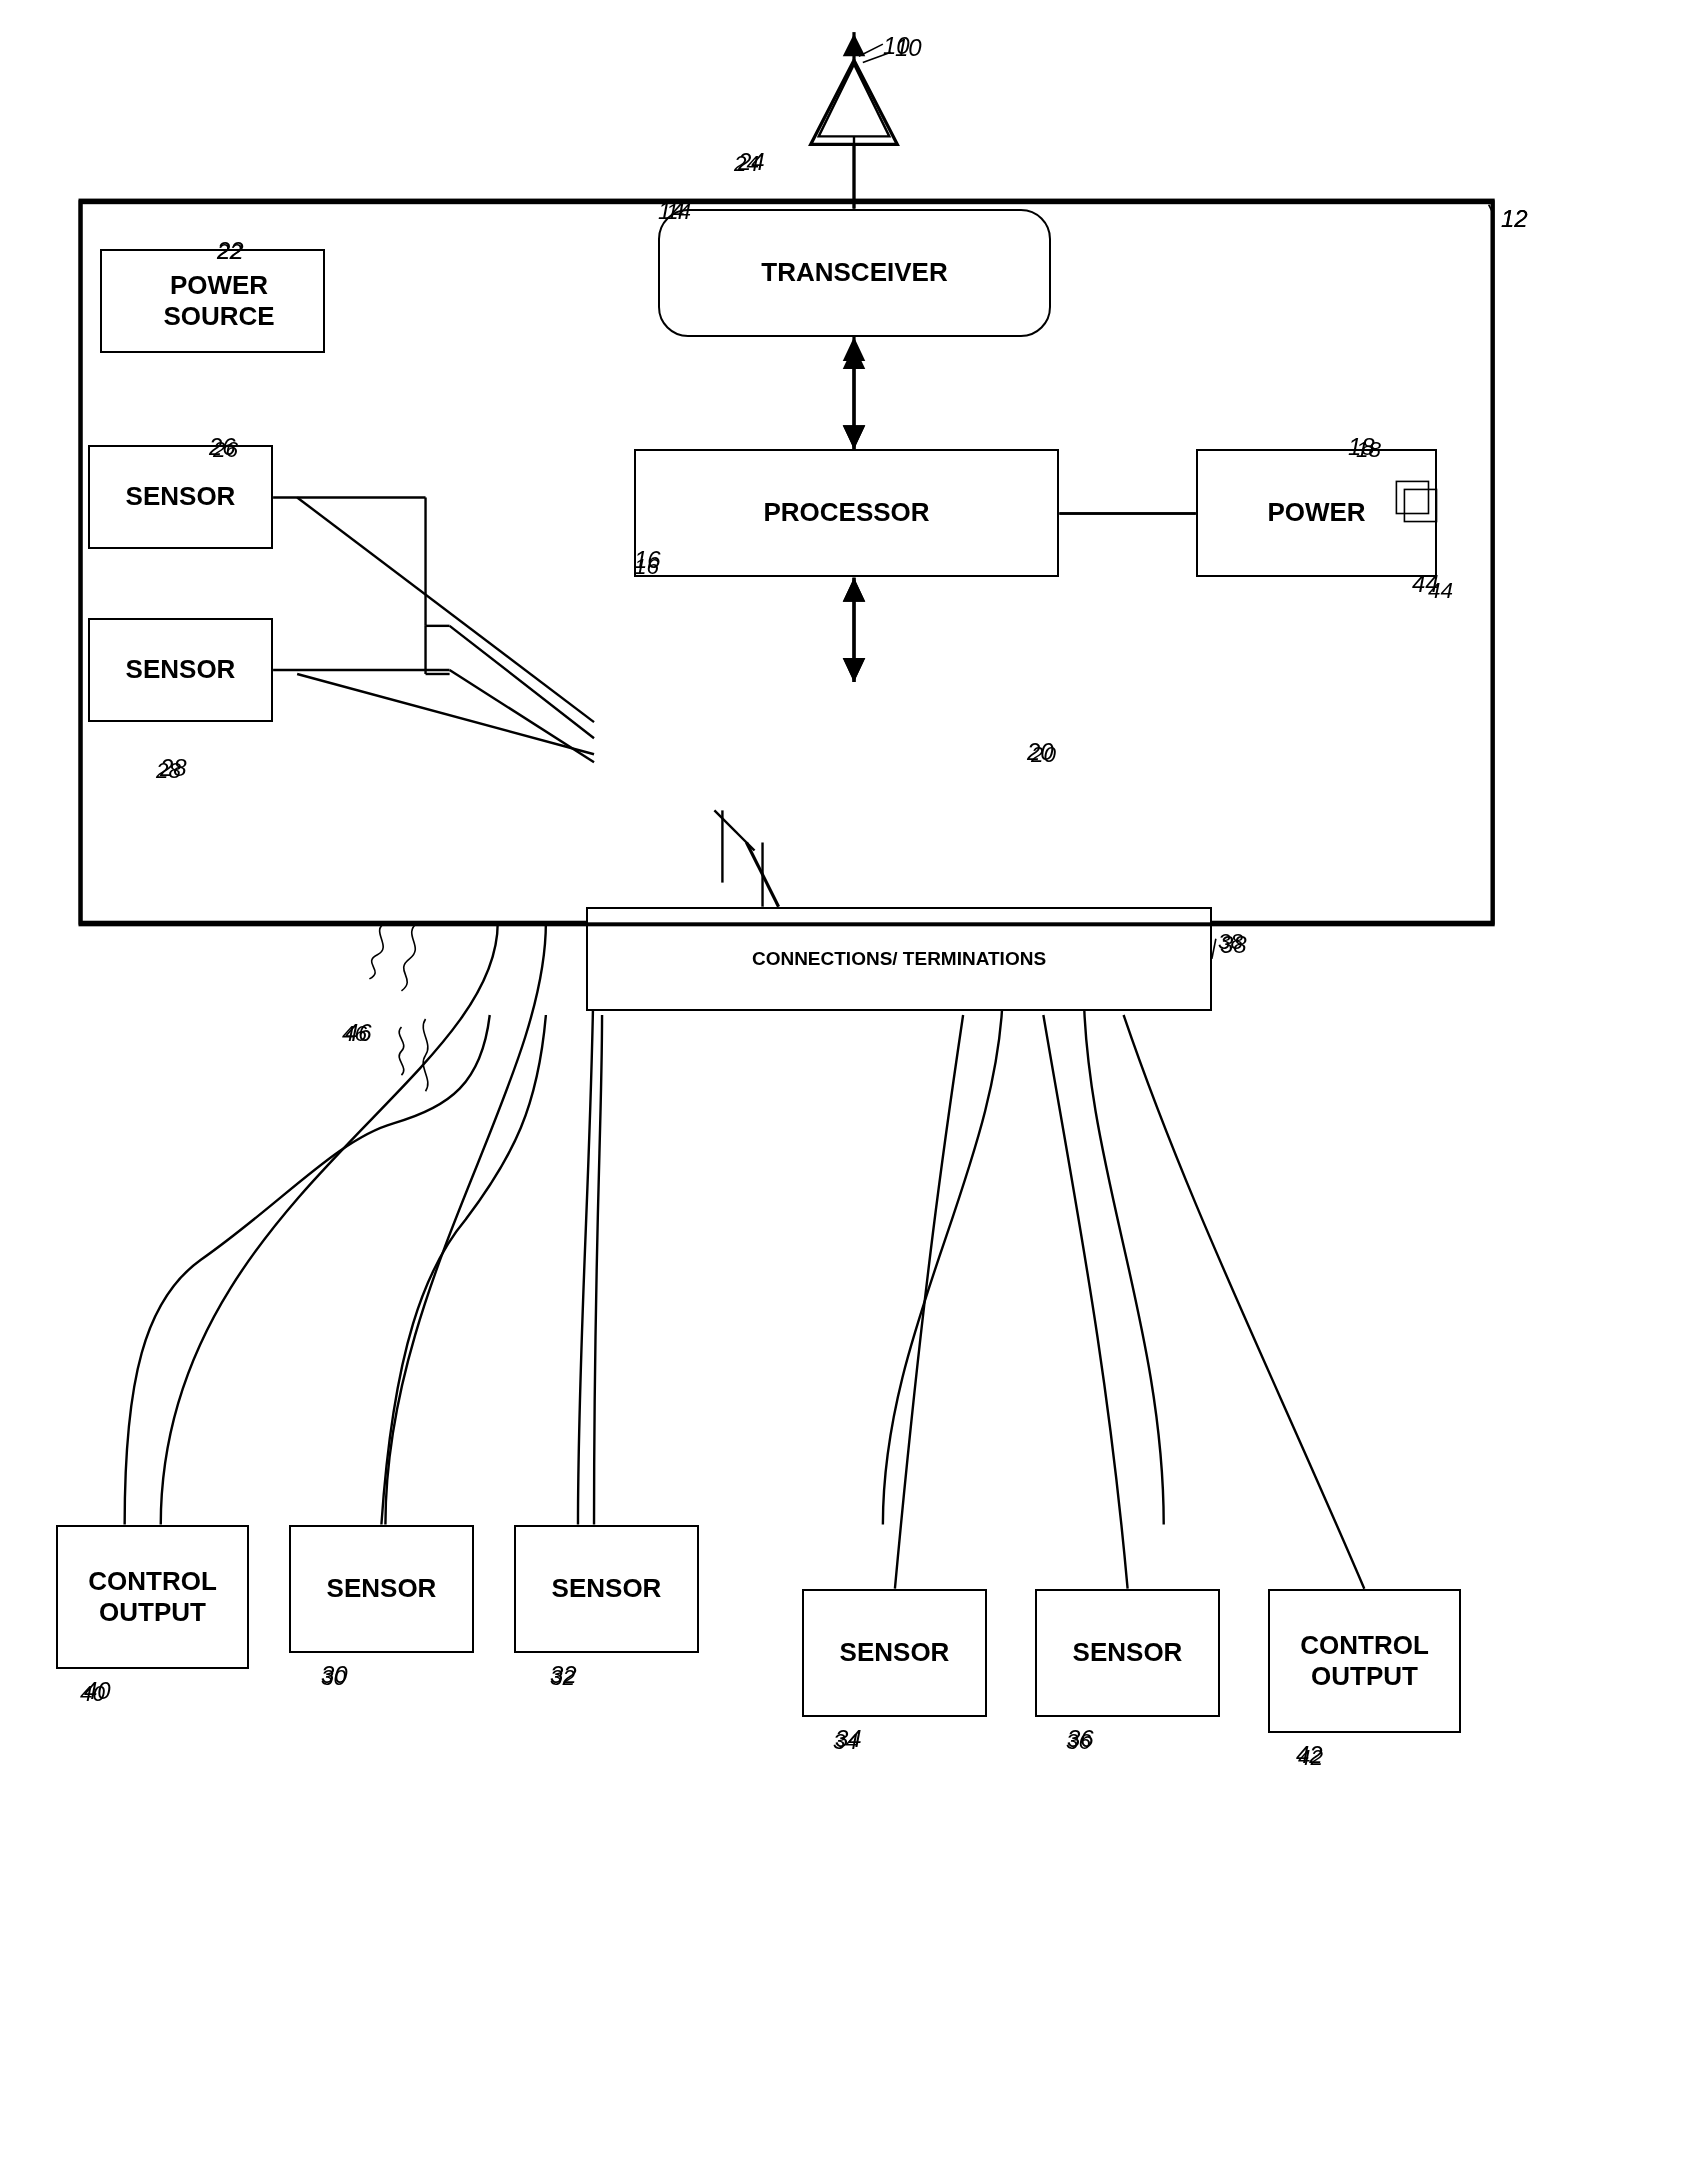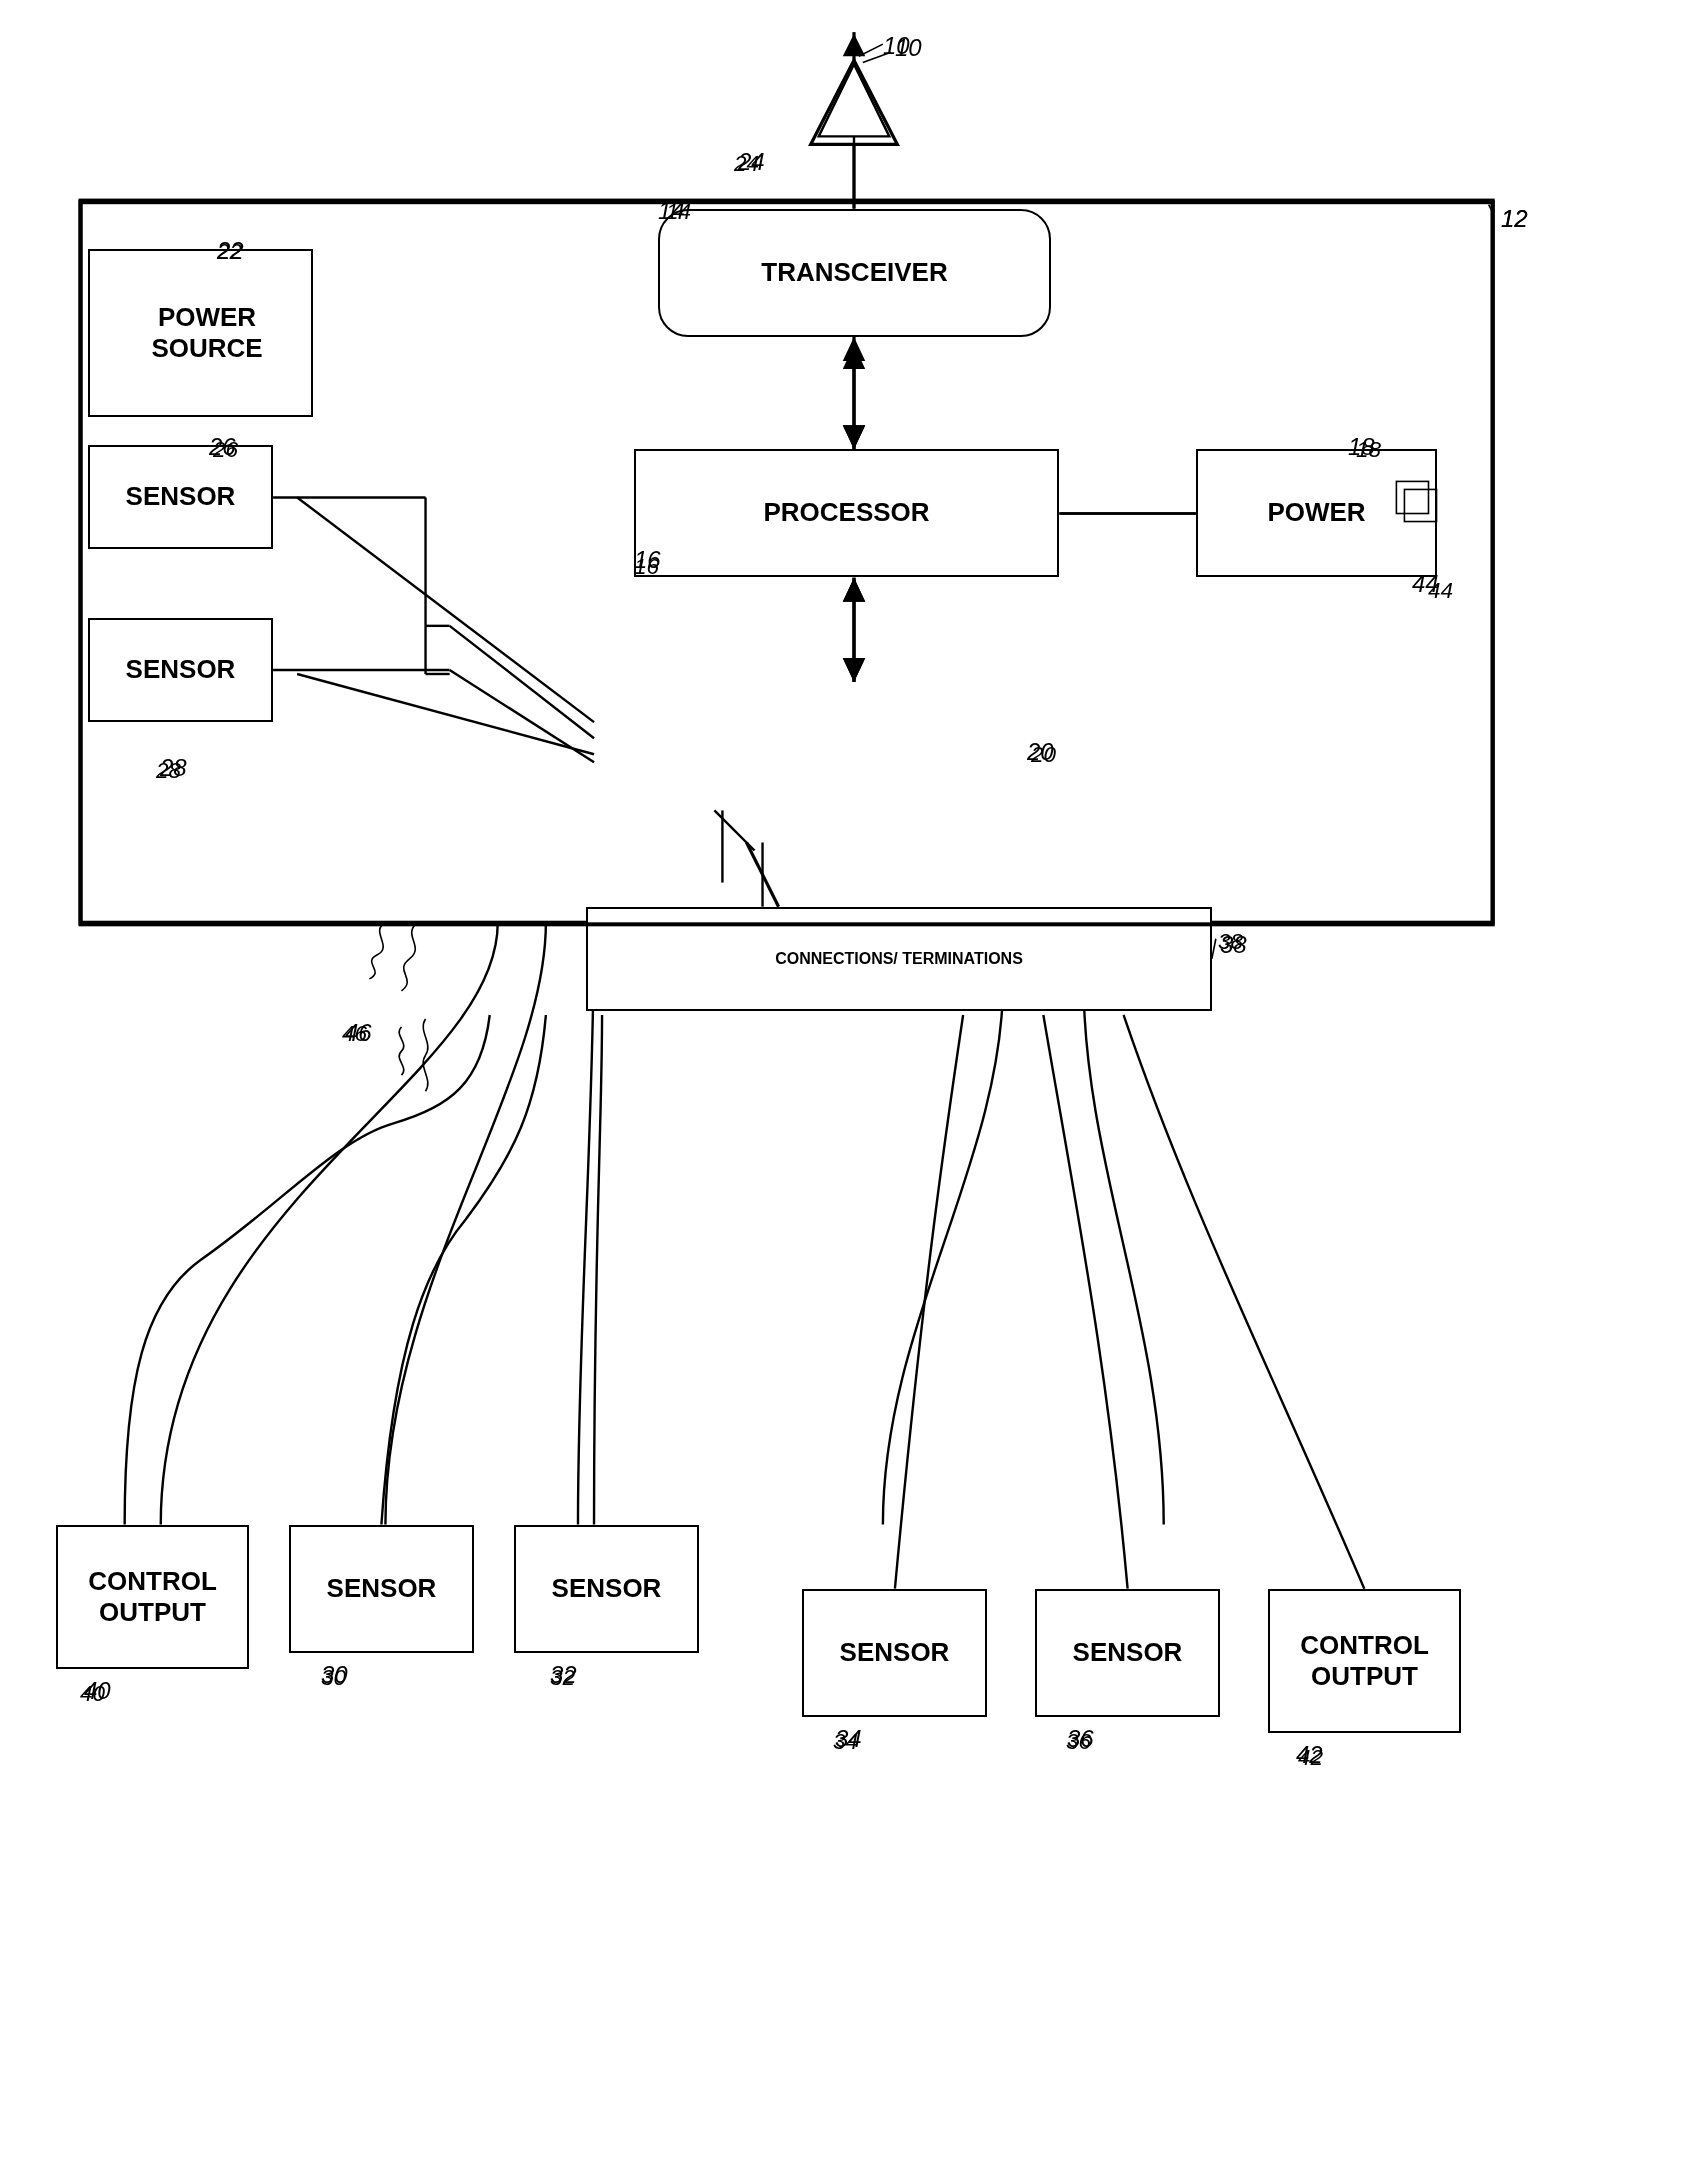--- a/index.html
+++ b/index.html
@@ -115,21 +115,21 @@
   <div class="ref-num" style="top:546px; left:634px;">16</div>
 
   <div class="box" style="top:449px; left:1196px; width:241px; height:128px;">
     <span>POWER</span>
   </div>
 
   <div class="ref-num" style="top:433px; left:1348px;">18</div>
 
   <div class="ref-num" style="top:570px; left:1412px;">44</div>
 
-  <div class="box" style="top:249px; left:88px; width:225px; height:168px;padding-left:13px;">
+  <div class="box" style="top:249px; left:100px; width:225px; height:104px;padding-left:13px;">
     <span>POWER
 SOURCE</span>
   </div>
 
   <div class="ref-num" style="top:237px; left:217px;">22</div>
 
   <div class="box" style="top:445px; left:88px; width:185px; height:104px;">
     <span>SENSOR</span>
   </div>
 
@@ -137,21 +137,21 @@
 
   <div class="box" style="top:618px; left:88px; width:185px; height:104px;">
     <span>SENSOR</span>
   </div>
 
   <div class="ref-num" style="top:754px; left:160px;">28</div>
 
 
   <div class="ref-num" style="top:738px; left:1027px;">20</div>
 
-  <div class="box" style="top:907px; left:586px; width:626px; height:104px; font-size:16px;">
+  <div class="box" style="top:907px; left:586px; width:626px; height:104px; font-size:19px;">
     <span>CONNECTIONS/ TERMINATIONS</span>
   </div>
 
   <div class="ref-num" style="top:931px; left:1220px;">38</div>
 
   <div class="ref-num" style="top:1019px; left:345px;">46</div>
 
   <div class="box" style="top:1525px; left:56px; width:193px; height:144px;">
     <span>CONTROL<br>OUTPUT</span>
   </div>

